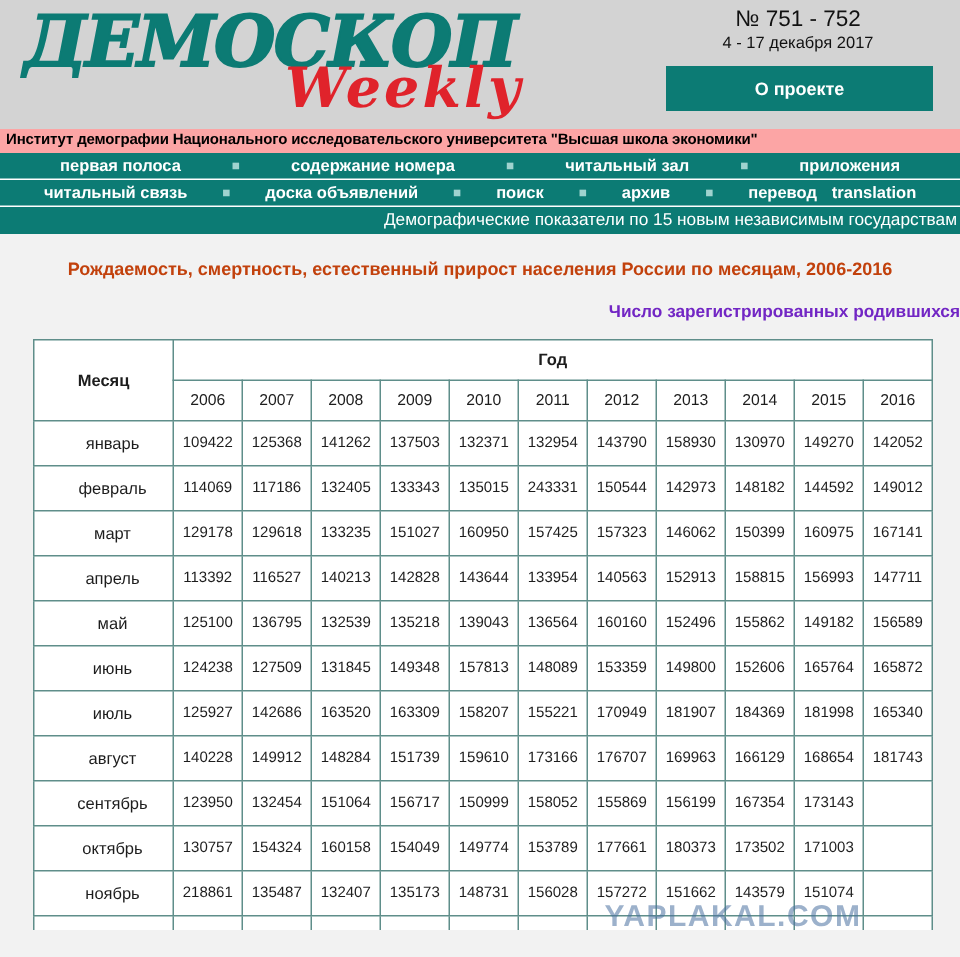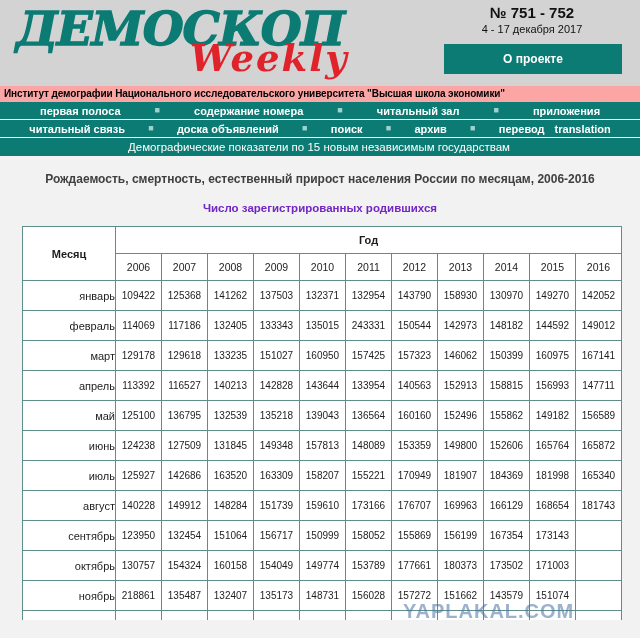--- a/index.html
+++ b/index.html
@@ -53,21 +53,21 @@
   }
   .issue-block {
     position: absolute;
     right: 10px;
     top: 4px;
     width: 196px;
     text-align: center;
   }
   .issue-num {
     font-size: 15px;
-    font-weight: bold;
+    font-weight: normal;
     color: #111;
     line-height: 18px;
   }
   .issue-date {
     font-size: 11px;
     color: #111;
     line-height: 15px;
   }
   .about-btn {
     position: absolute;
@@ -119,45 +119,45 @@
     font-size: 9px;
     line-height: 9px;
   }
   .nav-spacer { flex: 1 1 auto; }
 
   .promo-bar {
     background: #0c7b74;
     height: 18px;
     display: flex;
     align-items: center;
-    justify-content: center;
+    justify-content: flex-end;
     padding-right: 2px;
   }
   .promo-bar a {
     color: #ffffff;
     font-size: 11.5px;
     text-decoration: none;
     white-space: nowrap;
     cursor: pointer;
   }
 
   
   .content {
     background: #f2f2f2;
     padding-top: 14px;
   }
   .page-title {
     text-align: center;
     font-size: 12px;
     font-weight: bold;
-    color: #404040;
+    color: #c2410c;
     padding: 2px 0 0 0;
   }
   .sub-title {
-    text-align: center;
+    text-align: right;
     font-size: 11.5px;
     font-weight: bold;
     color: #7226c4;
     padding: 16px 0 12px 0;
   }
 
   
   .table-wrap {
     padding: 0 18px 0 22px;
   }
@@ -186,21 +186,21 @@
   table.birth th.hdr-year-group {
     font-weight: bold;
     font-size: 11px;
     height: 26px;
   }
   table.birth th.hdr-year {
     font-size: 10.5px;
     height: 26px;
   }
   table.birth td.month-cell {
-    text-align: right;
+    text-align: center;
     padding-left: 12px;
     font-size: 11px;
   }
 
   
   .watermark {
     position: absolute;
     left: 403px;
     top: 600px;
     font-family: "Liberation Sans", sans-serif;

